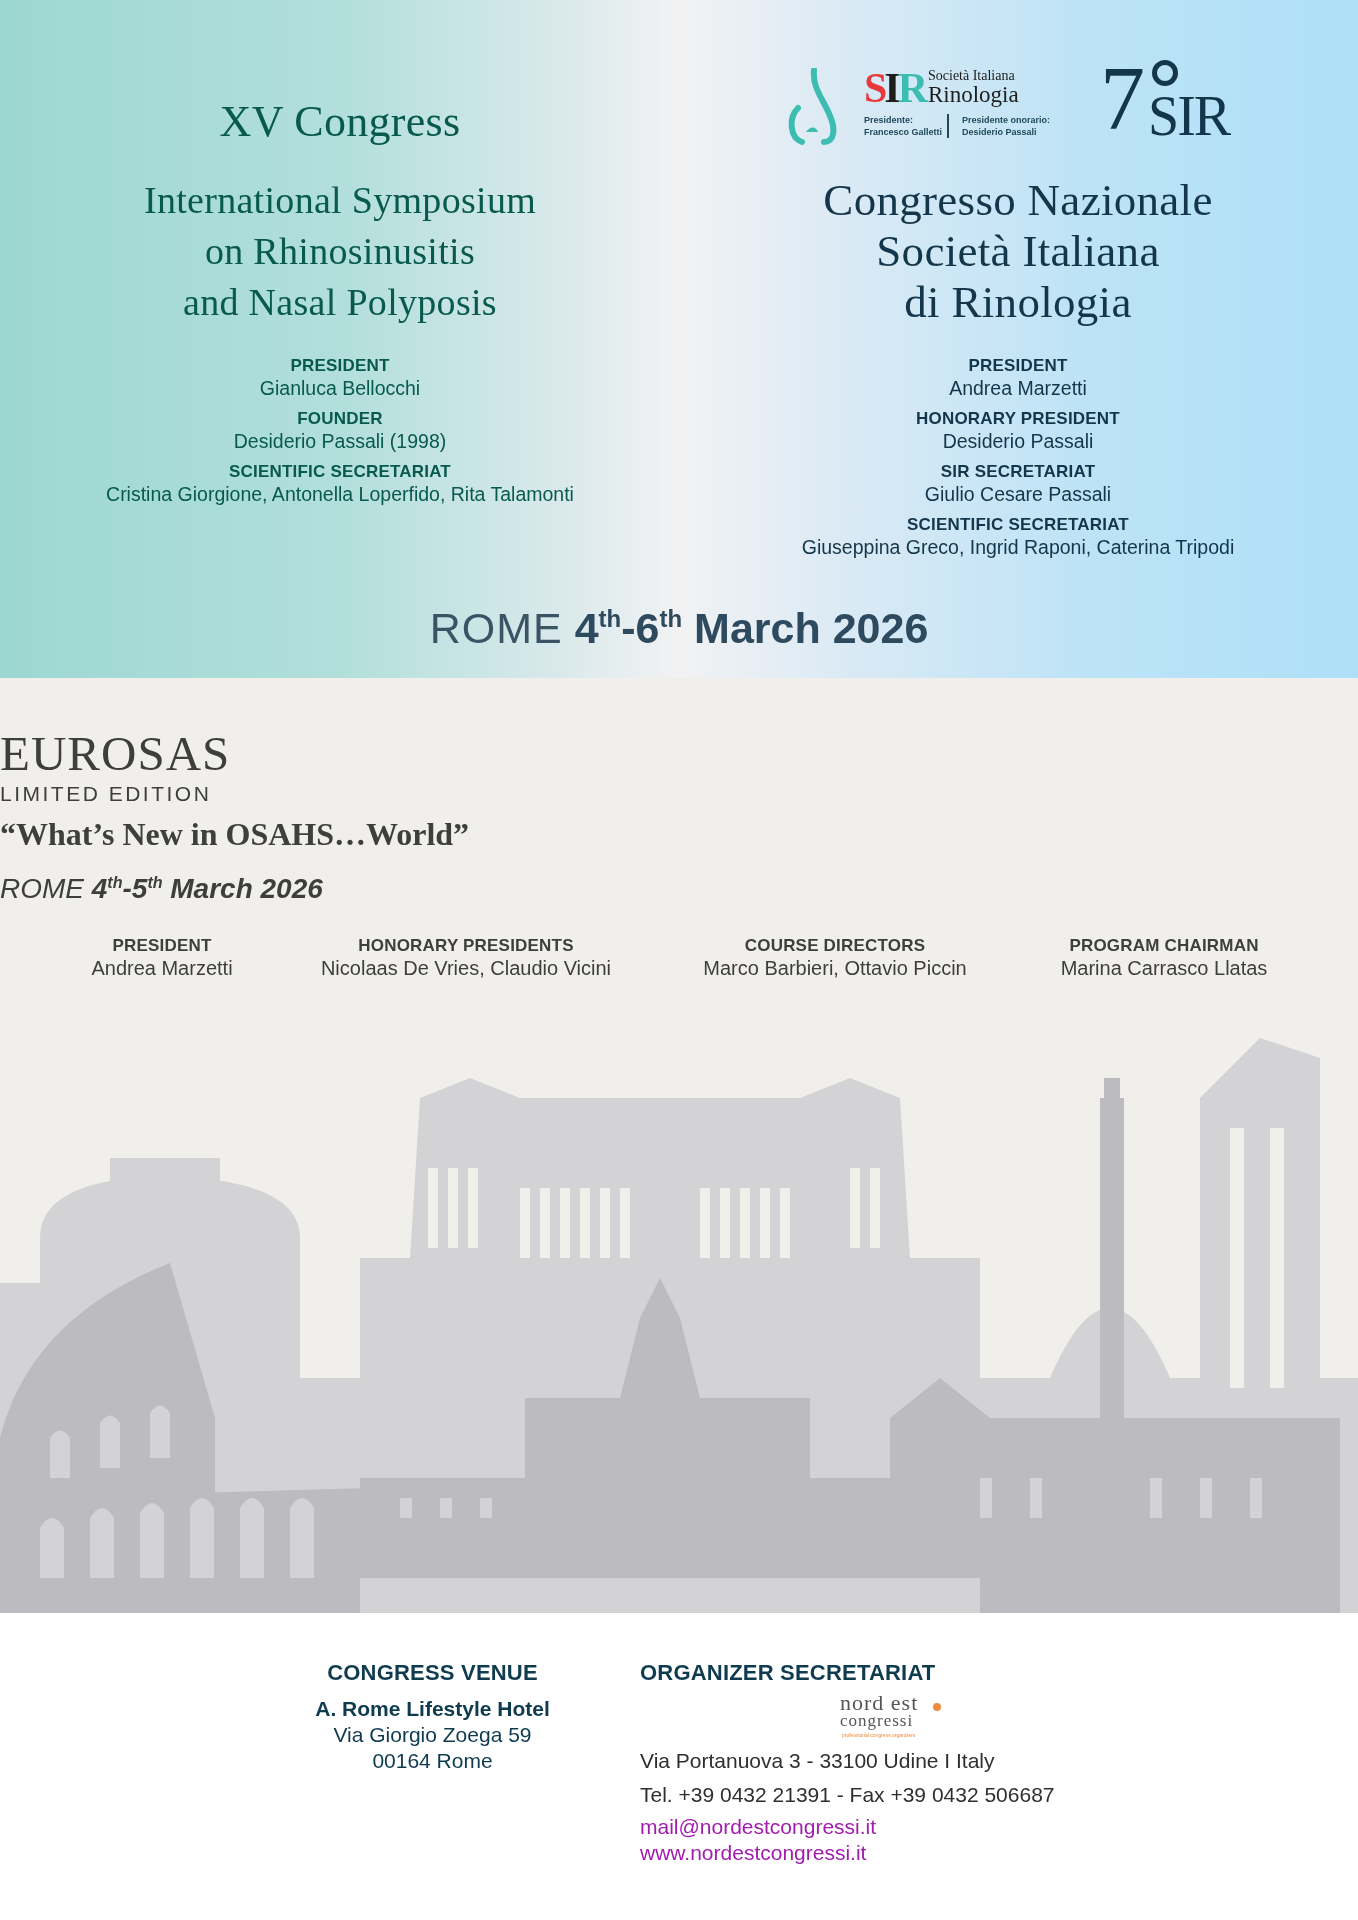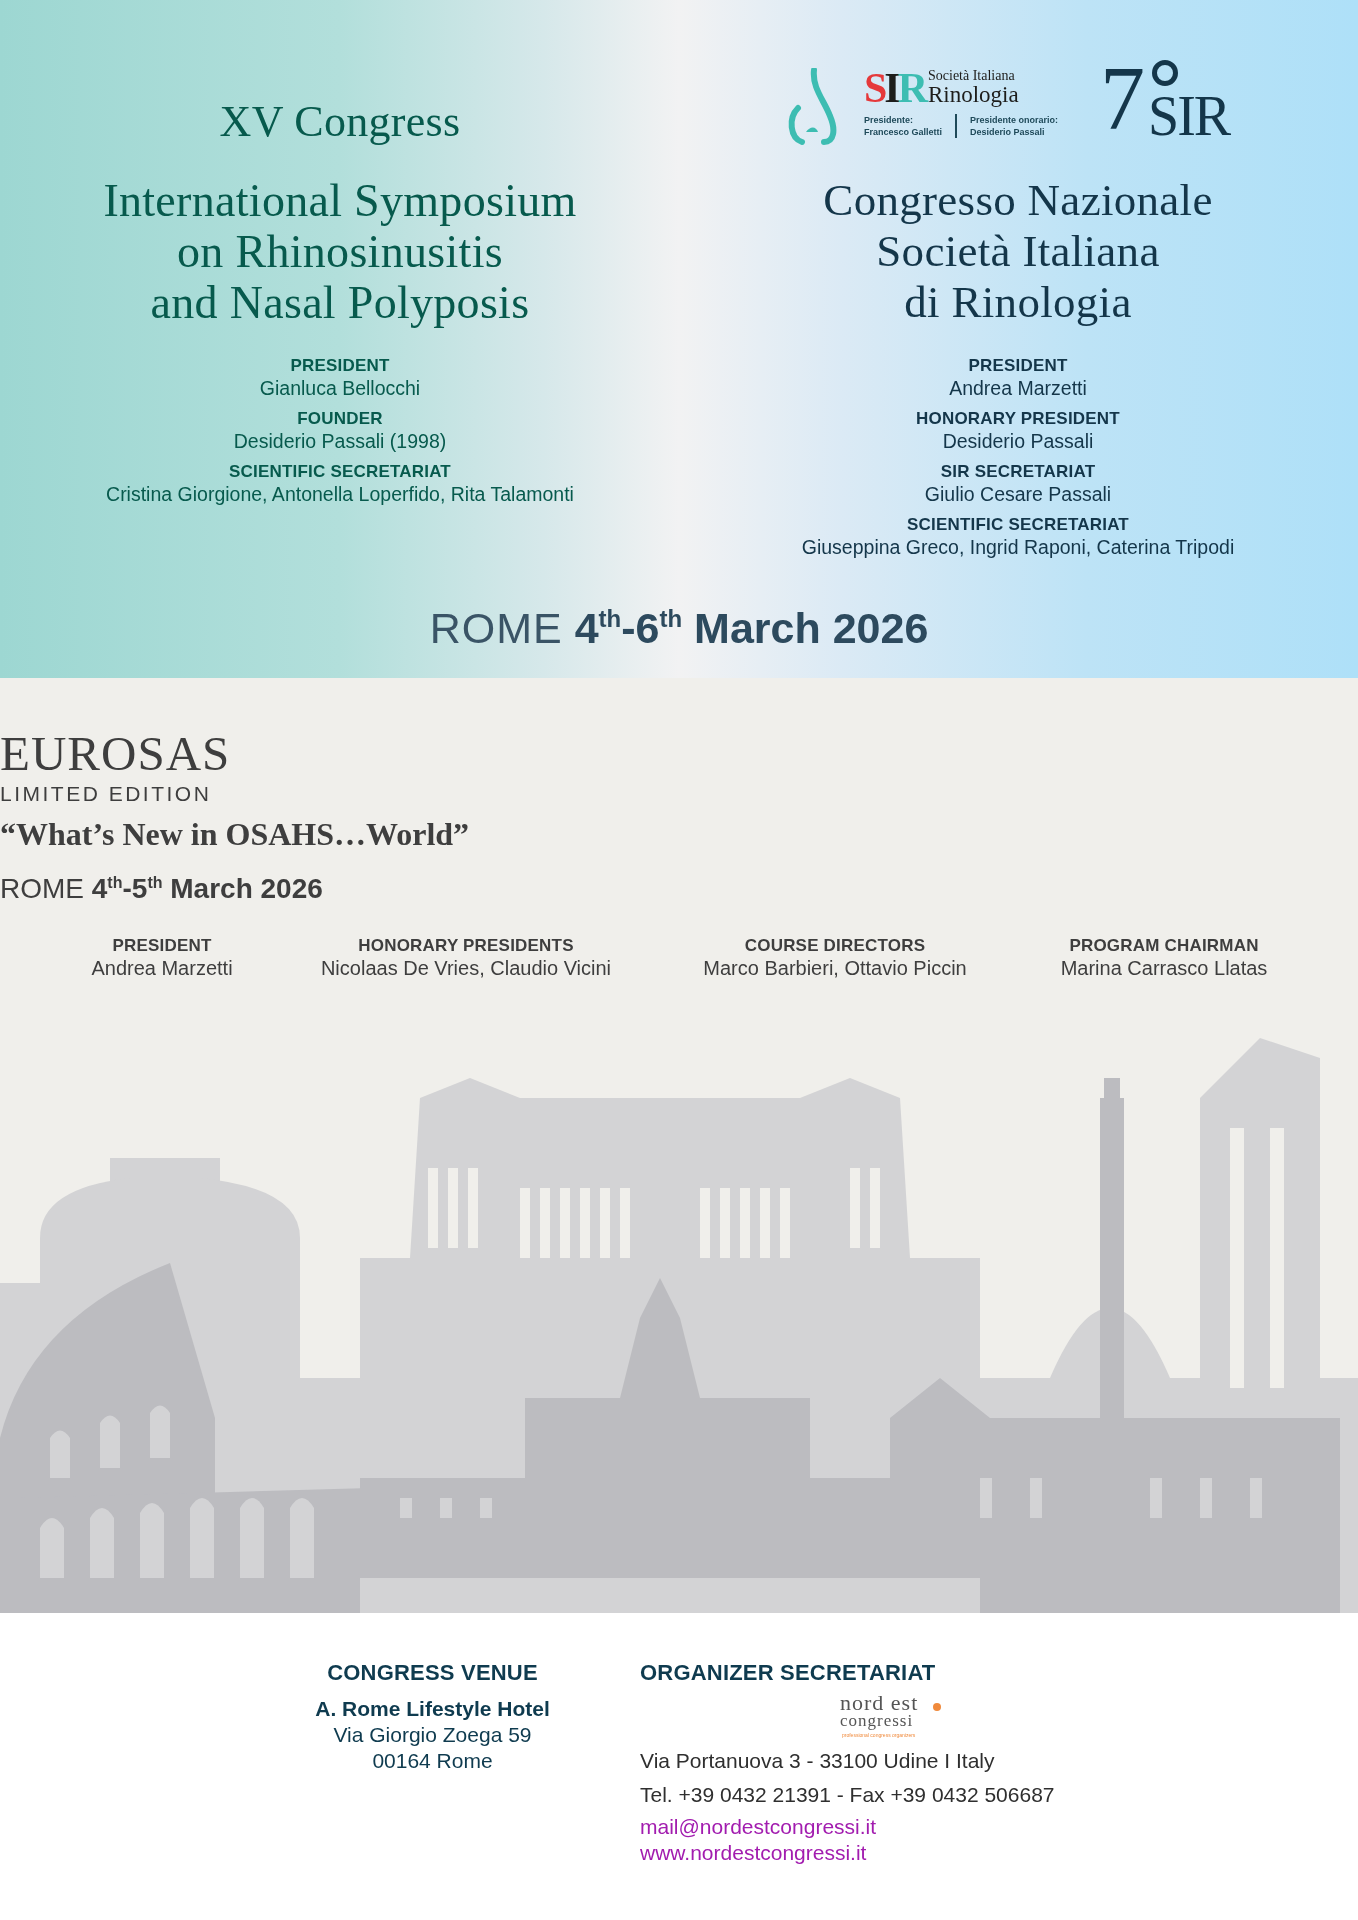--- a/index.html
+++ b/index.html
@@ -9,58 +9,58 @@
   .top {
     position: absolute; left: 0; top: 0; width: 1358px; height: 678px;
     background: linear-gradient(90deg, #9dd7d2 0%, #b2dfdb 25%, #d6e8ea 40%, #f2f2f3 50%, #dbeaf5 62%, #bde3f6 80%, #aee0f8 100%);
   }
   .col { position: absolute; text-align: center; }
   .col-left { left: 40px; width: 600px; top: 0; color: #075a4d; }
   .col-right { left: 738px; width: 560px; top: 0; color: #14364a; }
 
   .serif-title { font-family: "Liberation Serif", "DejaVu Serif", serif; font-weight: normal; letter-spacing: 0.3px; }
   .xv { position: absolute; left: 0; width: 100%; top: 96px; font-size: 44px; }
-  .left-title { position: absolute; left: 0; width: 100%; top: 175px; font-size: 46px; line-height: 51px; }
+  .left-title { position: absolute; left: 0; width: 100%; top: 175px; font-size: 38px; line-height: 51px; }
   .right-title { position: absolute; left: 0; width: 100%; top: 175px; font-size: 45px; line-height: 51px; }
 
   .roles { position: absolute; left: 0; width: 100%; }
   .left-roles { top: 356px; }
   .right-roles { top: 356px; }
   .role { margin-bottom: 9px; }
   .role-label { font-weight: bold; font-size: 17px; line-height: 20px; letter-spacing: 0.2px; }
   .role-value { font-size: 19.5px; line-height: 24px; }
 
   .logo-area { position: absolute; left: 780px; top: 58px; width: 500px; height: 90px; }
   .nose { position: absolute; left: 4px; top: 10px; width: 70px; height: 80px; }
   .sir-mark { position: absolute; left: 84px; top: 10px; font-family: "Liberation Serif", serif; font-weight: bold; font-size: 42px; line-height: 40px; letter-spacing: -3px; }
   .sir-s { color: #e5393b; }
   .sir-i { color: #1d1d1b; }
   .sir-r { color: #3dbdb2; }
   .sir-name { position: absolute; left: 148px; top: 10px; font-family: "Liberation Serif", serif; color: #1d1d1b; }
   .sir-name .l1 { font-size: 14px; line-height: 15px; }
   .sir-name .l2 { font-size: 23px; line-height: 24px; }
   .sir-presidents { position: absolute; left: 84px; top: 56px; display: flex; font-size: 9px; font-weight: bold; color: #1f4a5a; line-height: 12px; }
-  .sir-presidents .p1 { padding-right: 13px; border-right: 2px solid #1f4a5a; }
+  .sir-presidents .p1 { padding-right: 5px; border-right: 2px solid #1f4a5a; }
   .sir-presidents .p2 { padding-left: 13px; }
   .seven-sir { position: absolute; left: 1100px; top: 54px; color: #14364a; font-family: "Liberation Serif", serif; }
   .seven { font-size: 90px; line-height: 90px; position: absolute; left: 0; top: 0; }
   .degree { position: absolute; left: 52px; top: 6px; width: 26px; height: 26px; border: 5px solid #14364a; border-radius: 50%; }
   .sir-big { position: absolute; left: 48px; top: 34px; font-size: 56px; line-height: 56px; letter-spacing: -2px; }
 
   .rome-main { position: absolute; left: 0; width: 1358px; top: 602px; text-align: center; color: #2d4a5e; font-size: 43px; line-height: 52px; }
   .rome-main .rm { font-weight: normal; color: #3a5466; letter-spacing: 1px; }
   .rome-main b { font-weight: bold; }
   .rome-main sup { font-size: 24px; vertical-align: 16px; line-height: 0; }
 
   .middle { position: absolute; left: 0; top: 678px; width: 1358px; height: 935px; background: #f0efeb; overflow: hidden; }
   .eurosas { position: absolute; left: 0; width: 1358px; top: 50px; text-align: left; color: #3e3e3e; }
   .eu-title { font-family: "Liberation Serif", serif; font-size: 49px; line-height: 52px; letter-spacing: 1px; }
   .eu-limited { font-size: 21px; letter-spacing: 2.5px; line-height: 24px; margin-top: 2px; }
   .eu-quote { font-family: "Liberation Serif", serif; font-weight: bold; font-size: 32px; line-height: 40px; margin-top: 8px; }
-  .eu-rome { font-size: 28px; line-height: 34px; margin-top: 18px; }
+  .eu-rome { font-size: 28px; line-height: 34px; margin-top: 18px; font-style: italic; }
   .eu-rome b { font-weight: bold; }
   .eu-rome sup { font-size: 16px; vertical-align: 10px; line-height: 0; }
 
   .eu-roles { position: absolute; top: 258px; left: 0; width: 1358px; }
   .eu-role { position: absolute; text-align: center; color: #3e3e3e; transform: translateX(-50%); white-space: nowrap; }
   .eu-role .role-label { font-size: 17px; }
   .eu-role .role-value { font-size: 20px; }
 
   .skyline { position: absolute; left: 0; top: 0; width: 1358px; height: 935px; }
 

